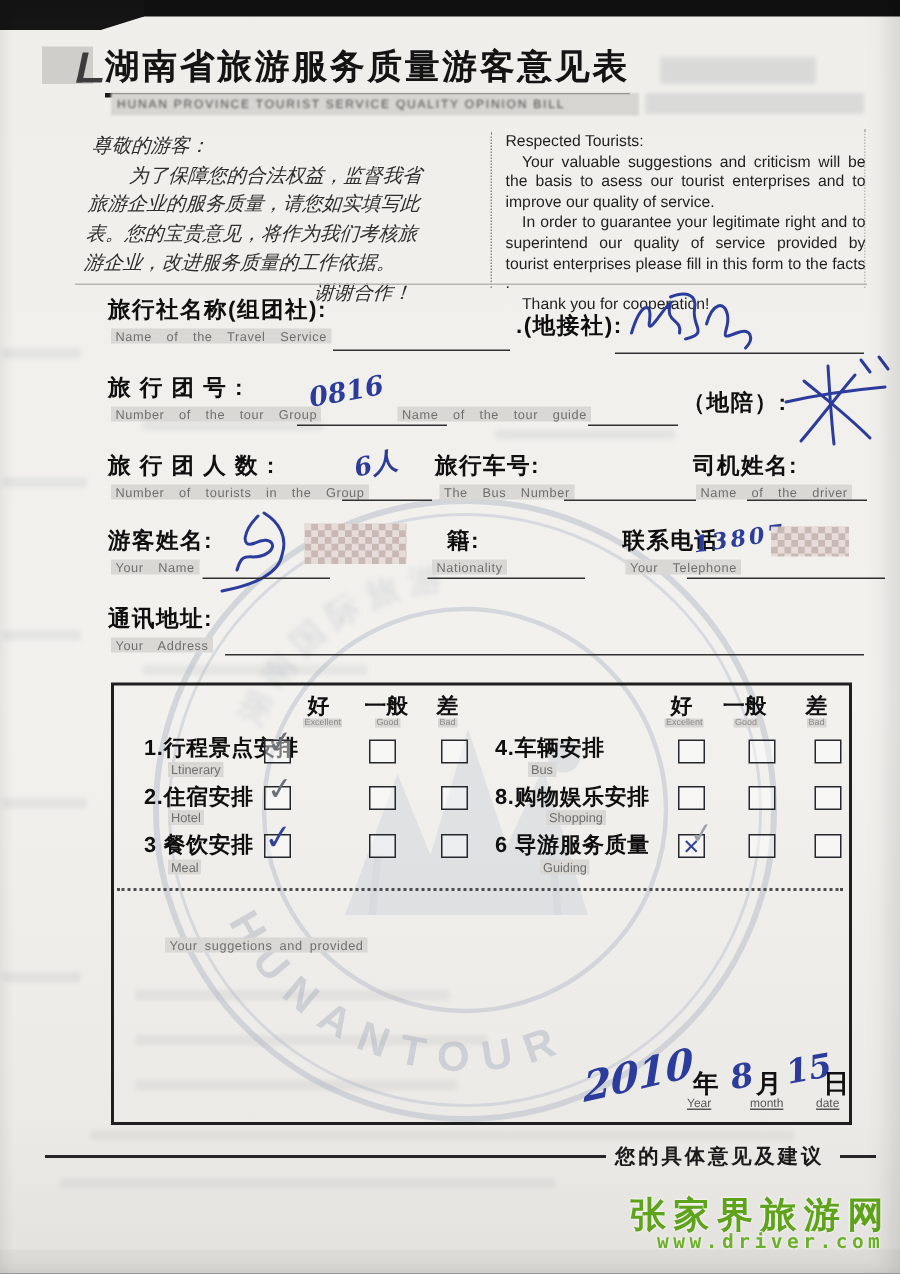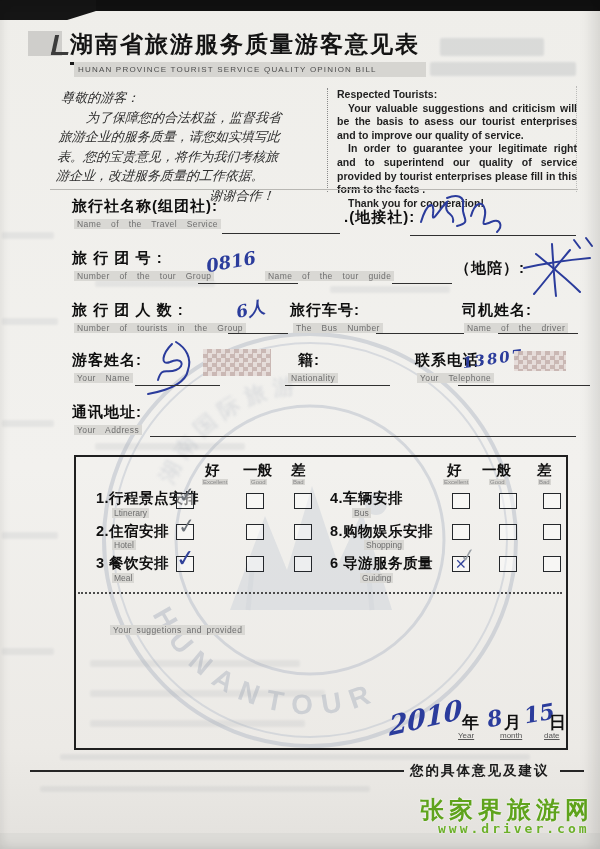--- a/index.html
+++ b/index.html
@@ -19,21 +19,21 @@
   .title-artifact{left:28px;top:31px;width:34px;height:25px;background:#cfcecb;}
   .logo-mark{left:53px;top:35px;width:13px;height:17px;border-left:4px solid #3c3c3c;border-bottom:3px solid #3c3c3c;transform:skewX(-12deg);}
   .page-title{left:70px;top:29px;font-family:"DejaVu Sans",sans-serif;font-size:23px;font-weight:bold;color:#141414;letter-spacing:2px;padding-bottom:2px;border-bottom:3px solid #1b1b1b;}
   .page-subtitle{left:74px;top:62px;width:348px;height:15px;background:#d6d5d1;color:#4c4c4c;font-size:8px;line-height:15px;letter-spacing:1.2px;white-space:nowrap;overflow:hidden;padding-left:4px;filter:blur(.7px);}
   
   .intro-zh{left:58px;top:88px;width:264px;font-family:"DejaVu Serif",serif;font-style:italic;font-size:13px;line-height:19.5px;color:#2d2d2d;transform:skewX(-4deg);}
   .intro-zh .ind{text-indent:26px;}
   .intro-zh .close{text-align:right;padding-right:44px;}
   .vdots{border-left:1.5px dotted #8a8a8a;}
   .intro-en{left:337px;top:88px;width:240px;font-size:10.5px;line-height:13.6px;color:#1f1f1f;text-align:justify;}
-  .intro-en p{margin:0;text-indent:11px;font-weight:bold;}
+  .intro-en p{margin:0;text-indent:11px;}
   .intro-en .sal{text-indent:0;}
   
   .flabel{position:absolute;font-weight:bold;font-size:15px;color:#0f0f0f;letter-spacing:1px;white-space:nowrap;}
   .elabel{position:absolute;font-size:8.5px;color:#6e6e6e;background:#d9d8d4;padding:0 3px;letter-spacing:.4px;word-spacing:7px;white-space:nowrap;}
   .uline{position:absolute;border-bottom:1.5px solid #303030;}
   .hw{position:absolute;color:#2b3c9c;font-family:"DejaVu Serif",serif;font-style:italic;font-weight:bold;white-space:nowrap;}
   .mosaic{position:absolute;background:repeating-conic-gradient(#c8b6b2 0% 25%,#e6dcd9 0% 50%) 0 0/9px 9px;filter:blur(.4px);opacity:.95;}
   .scrib{position:absolute;}
   .scrib path{fill:none;stroke:#2b3c9c;stroke-width:2;stroke-linecap:round;}
   

